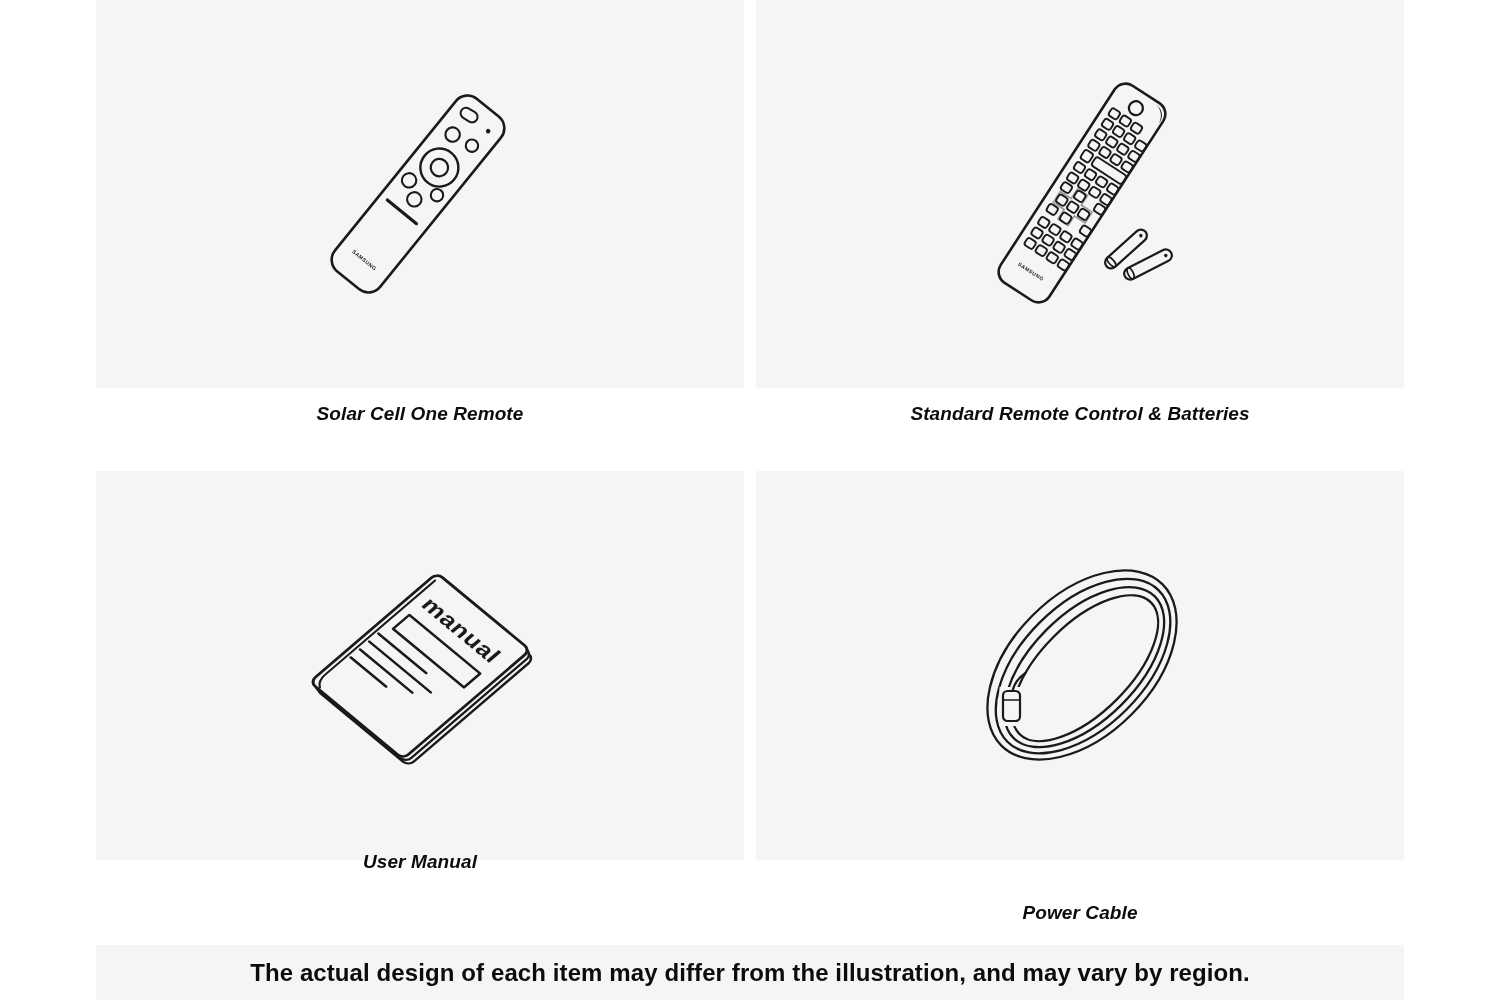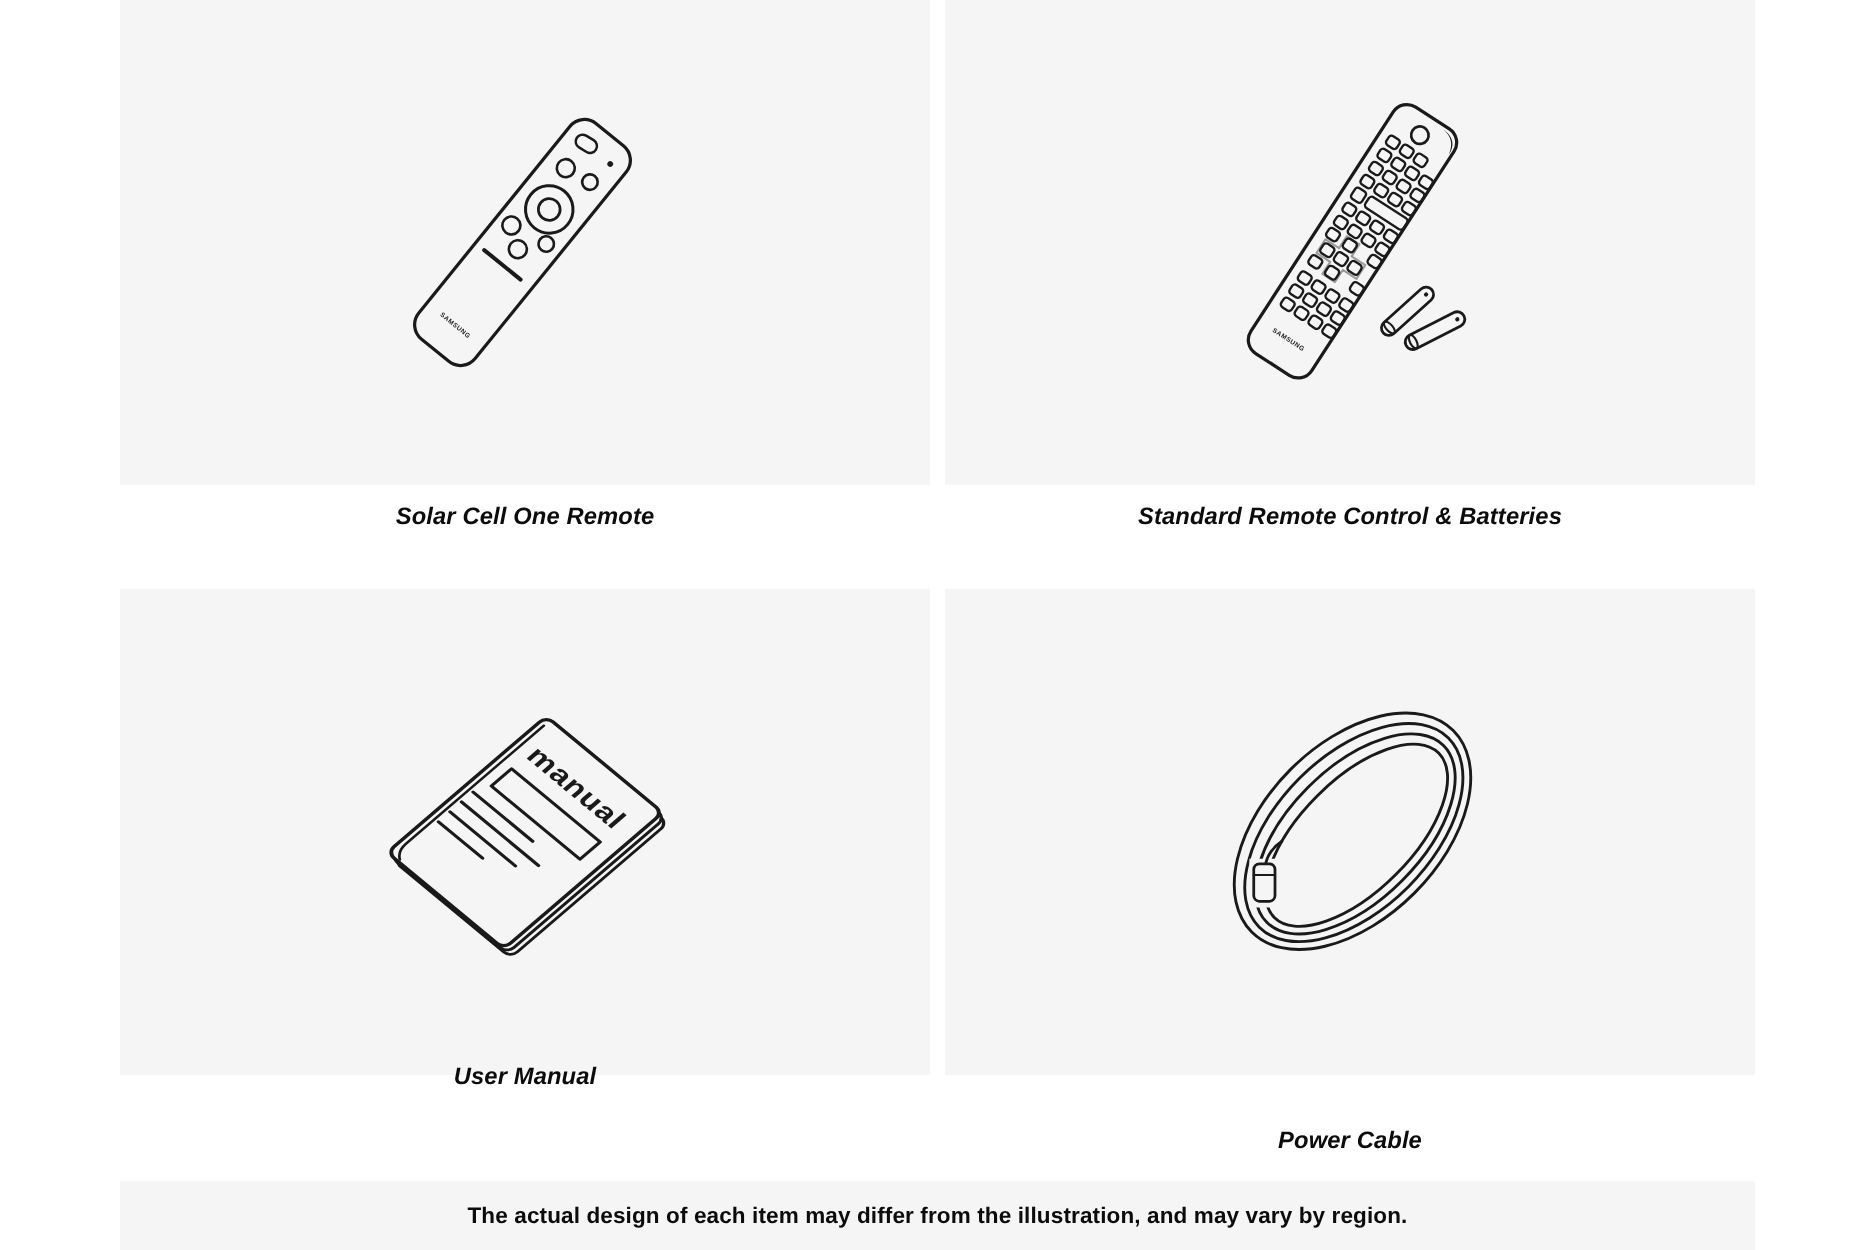--- a/index.html
+++ b/index.html
@@ -30,21 +30,21 @@
     line-height:24px;
     font-style:italic;
   }
   .footer-strip{
     position:absolute;
     left:96px;top:945px;width:1308px;height:55px;
     background:var(--panel-bg);
     display:flex;align-items:center;justify-content:center;
   }
   .footer-note{
-    font-size:18px;
+    font-size:24px;
     font-weight:700;
     color:var(--text);
     letter-spacing:0.1px;
   }
   .ill{display:block;}
   .ill .st{stroke:var(--line);fill:none;stroke-linecap:round;stroke-linejoin:round;}
   .ill .stf{stroke:var(--line);fill:var(--panel-bg);stroke-linejoin:round;}
   .ill .fill{fill:var(--line);stroke:none;}
   .ill .gray{stroke:#9b9b9b;fill:none;stroke-linejoin:round;}
   .ill text{

